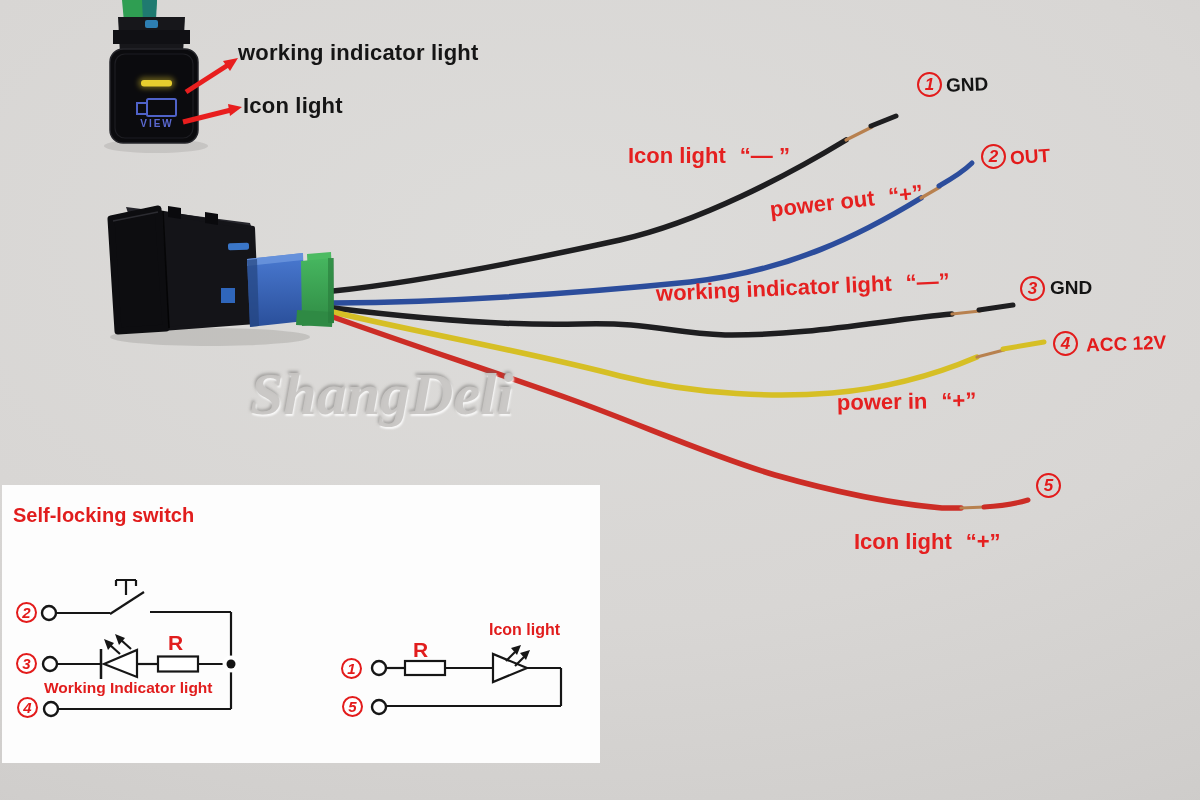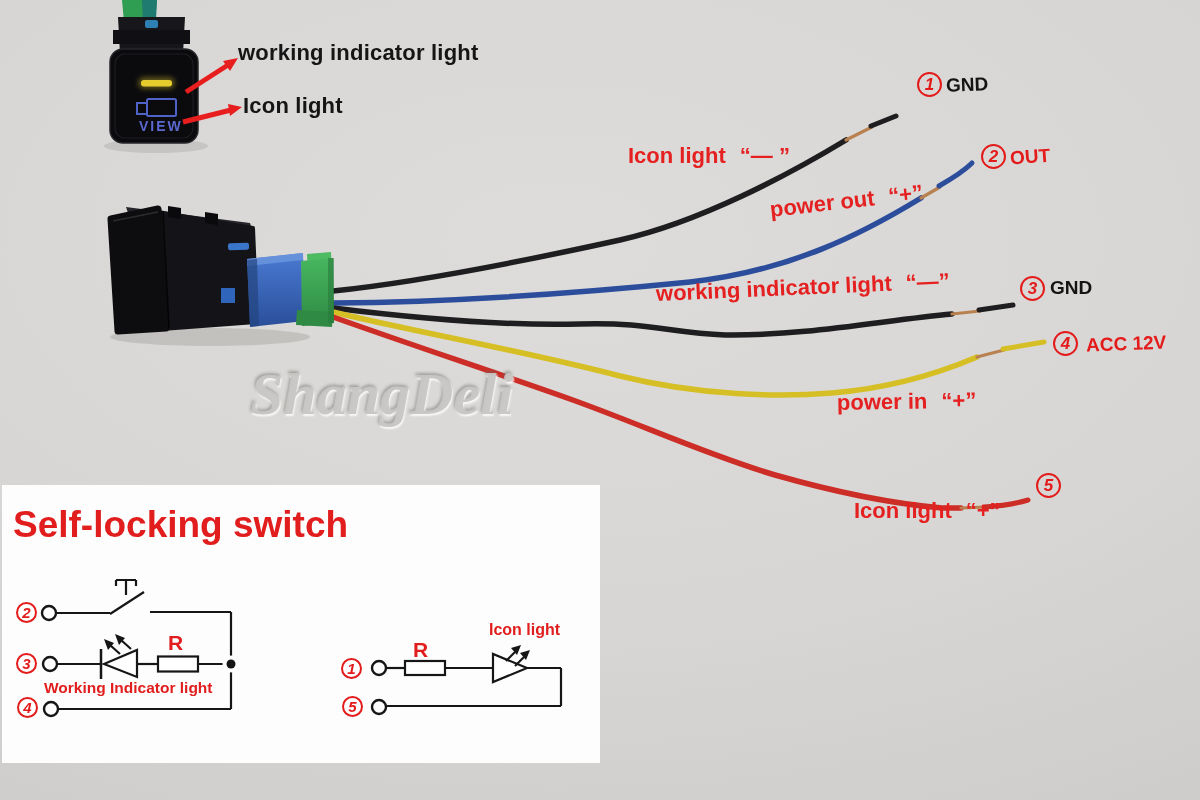--- a/index.html
+++ b/index.html
@@ -18,29 +18,29 @@
     color:#e31b1b;font-size:17px;font-weight:700;font-style:italic;
     display:flex;align-items:center;justify-content:center;background:transparent;box-sizing:border-box;
   }
   .pin-dark{font-size:19px;font-weight:700;color:#141414;white-space:nowrap;}
   .pin-red{font-size:19px;font-weight:700;color:#e31b1b;white-space:nowrap;}
   .watermark{
     font-family:"Liberation Serif",serif;font-style:italic;font-weight:700;font-size:60px;
     color:rgba(199,197,195,.95);white-space:nowrap;
     text-shadow:1px 2px 2px rgba(255,255,255,.85), -1px -2px 3px rgba(105,103,101,.5);
   }
-  .panel-title{font-size:37px;font-weight:700;color:#e11d1d;white-space:nowrap;}
+  .panel-title{font-size:20px;font-weight:700;color:#e11d1d;white-space:nowrap;}
   .d-num{
     width:21px;height:21px;border:2px solid #e31b1b;border-radius:50%;
     color:#e31b1b;font-size:15px;font-weight:700;font-style:italic;
     display:flex;align-items:center;justify-content:center;background:#fff;box-sizing:border-box;
   }
   .d-caption{font-size:15.5px;font-weight:700;color:#e11d1d;white-space:nowrap;}
   .d-r{font-size:21px;font-weight:700;color:#e11d1d;}
-  .view-text{font-size:14px;font-weight:700;color:#5a68d0;letter-spacing:2px;white-space:nowrap;}
+  .view-text{font-size:10px;font-weight:700;color:#5a68d0;letter-spacing:2px;white-space:nowrap;}
 </style>
 </head>
 <body>
 
 <div class="stage">
 
   <svg class="abs" style="left:0;top:0" width="1200" height="800" viewBox="0 0 1200 800">
     <defs>
       <linearGradient id="gradBlue" x1="0" y1="0" x2="0" y2="1">
         <stop offset="0" stop-color="#4a7ad2"></stop>
@@ -192,21 +192,21 @@
   <div class="abs num-circle" style="left:1020px;top:276px;">3</div>
   <div class="abs pin-dark" style="left:1050px;top:277px;">GND</div>
 
   <div class="abs num-circle" style="left:1053px;top:331px;">4</div>
   <div class="abs pin-red" style="left:1086px;top:333px;transform:rotate(-2deg);">ACC 12V</div>
   <div class="abs fn-label" style="left:837px;top:390px;transform:rotate(-1deg);transform-origin:0 50%;">
     <span>power in</span><span class="pol">“+”</span>
   </div>
 
   <div class="abs num-circle" style="left:1036px;top:473px;">5</div>
-  <div class="abs fn-label" style="left:854px;top:498px;">
+  <div class="abs fn-label" style="left:854px;top:529px;">
     <span>Icon light</span><span class="pol">“+”</span>
   </div>
 
   <div class="abs panel-title" style="left:13px;top:504px;">Self-locking switch</div>
 
   <div class="abs d-num" style="left:16px;top:602px;">2</div>
   <div class="abs d-num" style="left:16px;top:653px;">3</div>
   <div class="abs d-num" style="left:17px;top:697px;">4</div>
   <div class="abs d-r" style="left:168px;top:631px;">R</div>
   <div class="abs d-caption" style="left:44px;top:679px;">Working Indicator light</div>

